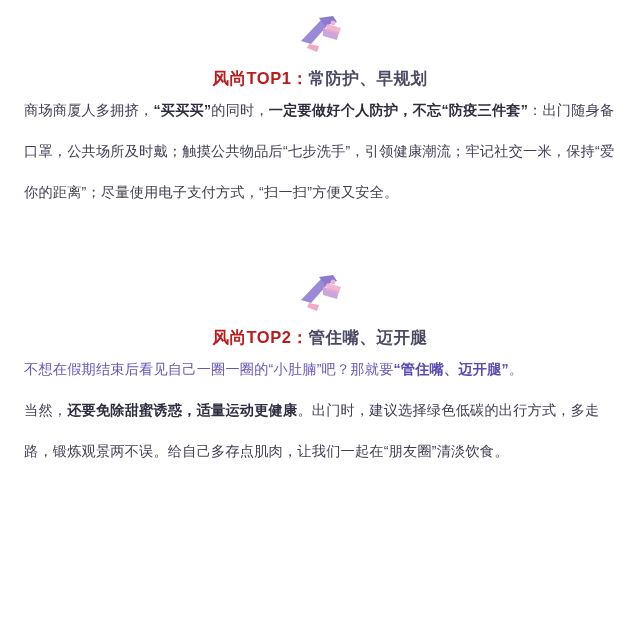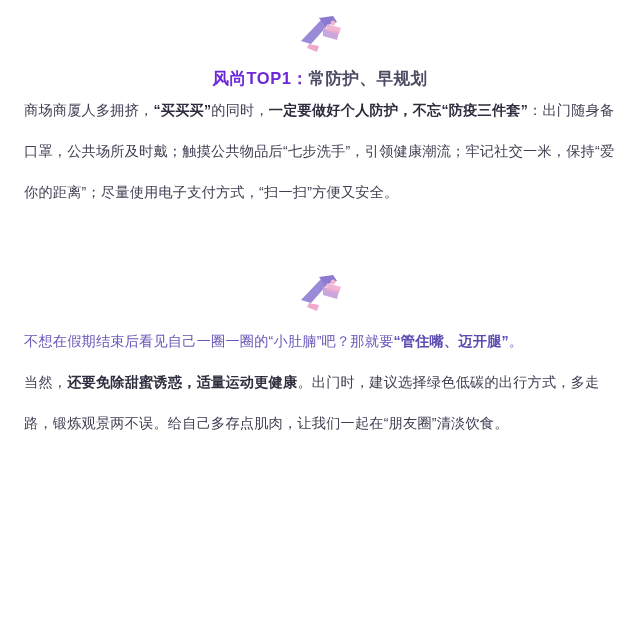--- a/index.html
+++ b/index.html
@@ -37,21 +37,21 @@
   }
   .heading {
     text-align: center;
     font-size: 16.5px;
     font-weight: bold;
     letter-spacing: 0.5px;
     color: #4a4a63;
     margin: 6px 0 0 0;
   }
   .heading .violet {
-    color: #6d28d9;
+    color: #b91c1c;
   }
   p.para {
     font-size: 14.2px;
     line-height: 41px;
     margin: 0;
     letter-spacing: 0.2px;
     color: #3f3f52;
   }
   .p-gap-1 { margin-top: 30px; }
   .p-gap-2 { margin-top: 26px; }
@@ -93,20 +93,23 @@
         <svg width="54" height="42" viewBox="0 0 54 42" xmlns="http://www.w3.org/2000/svg">
           <path d="M8 27 L28 6 L34 12 L18 30 Z" fill="#9b8ad8"></path>
           <path d="M26 4 L40 2 L44 8 L32 12 Z" fill="#8b7ad0"></path>
           <path d="M30 14 L46 18 L44 26 L30 22 Z" fill="#c9a7dd"></path>
           <path d="M16 30 L26 32 L24 38 L14 34 Z" fill="#efa9cb"></path>
           <path d="M34 10 L48 14 L46 20 L33 17 Z" fill="#efa9cb" opacity="0.85"></path>
           <circle cx="40" cy="9" r="2.4" fill="#f0b4d2"></circle>
         </svg>
       </span>
     </div>
+    <div class="heading">
+      <span class="violet">风尚TOP2：</span><span>管住嘴、迈开腿</span>
+    </div>
 
     <p class="para p-gap-1"><span class="purple">不想在假期结束后看见自己一圈一圈的“小肚腩”吧？那就要</span><span class="purple-bold">“管住嘴、迈开腿”</span><span class="purple">。</span></p>
 
 
     <p class="para p-gap-3"><span>当然，</span><span class="bold">还要免除甜蜜诱惑，适量运动更健康</span><span>。出门时，建议选择绿色低碳的出行方式，多走路，锻炼观景两不误。给自己多存点肌肉，让我们一起在“朋友圈”清淡饮食。</span></p>
   </div>
 
 </div>
 
 </body></html>

